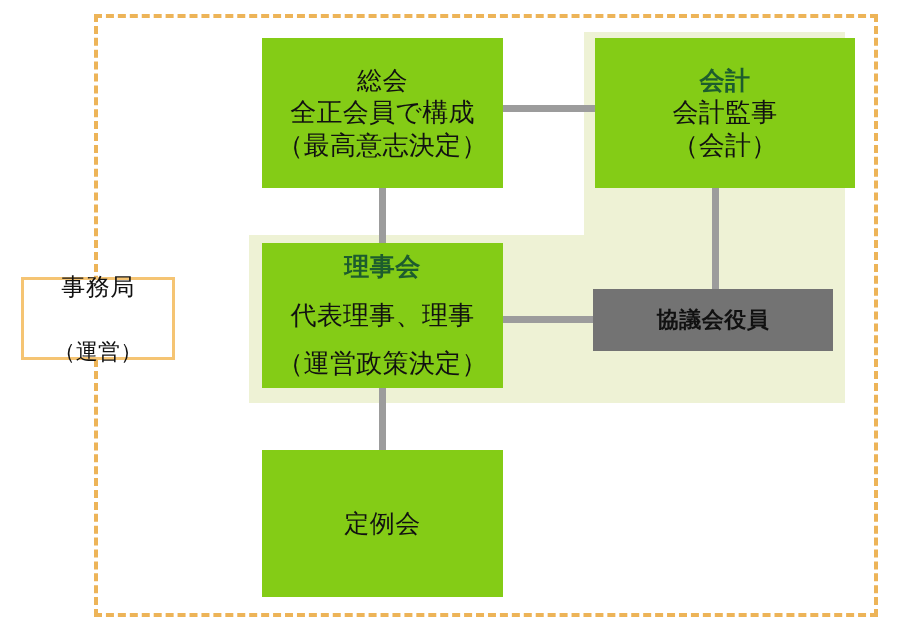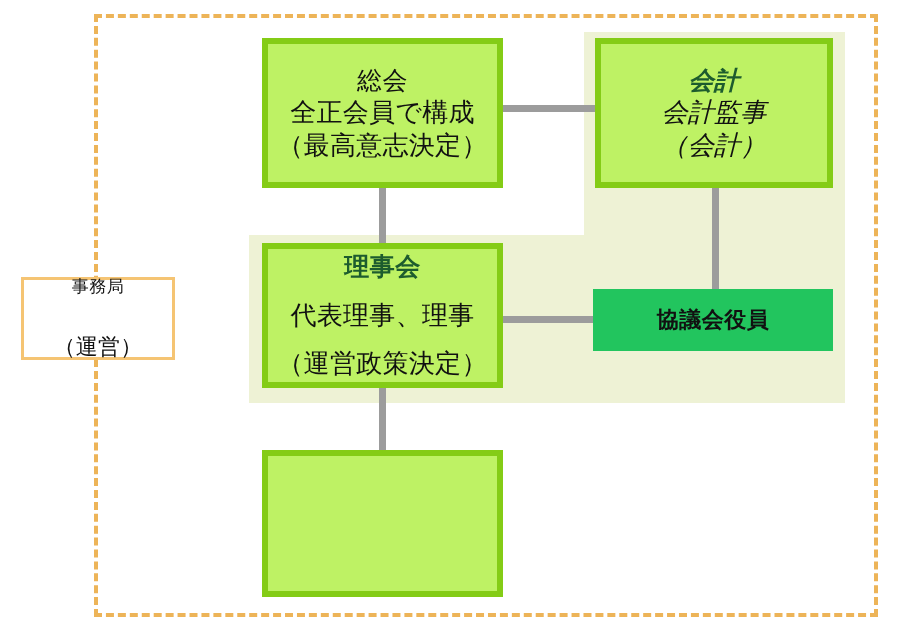--- a/index.html
+++ b/index.html
@@ -88,22 +88,22 @@
 
   
   .node {
     position: absolute;
     box-sizing: border-box;
     display: flex;
     flex-direction: column;
     align-items: center;
     justify-content: center;
     text-align: center;
-    background: #bef264;
-    border: 6px solid #84cc16;
+    background: #84cc16;
+    border: 8px solid #84cc16;
     color: #111111;
     line-height: 1.26;
   }
   .node .title {
     font-size: 25px;
     letter-spacing: 0.5px;
   }
   .node .sub {
     font-size: 26px;
     letter-spacing: 0.3px;
@@ -116,23 +116,22 @@
   
   .node-soukai {
     left: 262px;
     top: 38px;
     width: 241px;
     height: 150px;
   }
   .node-kaikei {
     left: 595px;
     top: 38px;
-    width: 238px;
+    width: 260px;
     height: 150px;
-    font-style: italic;
   }
   .node-rijikai {
     left: 262px;
     top: 243px;
     width: 241px;
     height: 145px;
     gap: 16px;
   }
   .node-teireikai {
     left: 262px;
@@ -140,41 +139,41 @@
     width: 241px;
     height: 147px;
   }
 
   
   .node-yakuin {
     left: 593px;
     top: 289px;
     width: 240px;
     height: 62px;
-    background: #22c55e;
+    background: #737373;
     border: none;
   }
   .node-yakuin .title {
     font-size: 22px;
     font-weight: bold;
     color: #111111;
   }
 
   
   .node-jimukyoku {
     left: 21px;
     top: 277px;
     width: 154px;
     height: 83px;
     background: #ffffff;
     border: 3px solid #f5c473;
     z-index: 5;
   }
   .node-jimukyoku .title {
-    font-size: 17px;
+    font-size: 24px;
   }
   .node-jimukyoku .sub {
     font-size: 22px;
     margin-top: 36px;
   }
 </style>
 </head>
 <body>
 
 <div id="canvas">
@@ -206,20 +205,21 @@
     <div class="title">理事会</div>
     <div class="sub">代表理事、理事</div>
     <div class="sub">（運営政策決定）</div>
   </div>
 
   <div class="node node-yakuin">
     <div class="title">協議会役員</div>
   </div>
 
   <div class="node node-teireikai">
+    <div class="title">定例会</div>
   </div>
 
   <div class="node node-jimukyoku">
     <div class="title">事務局</div>
     <div class="sub">（運営）</div>
   </div>
 
 </div>
 
 </body></html>

